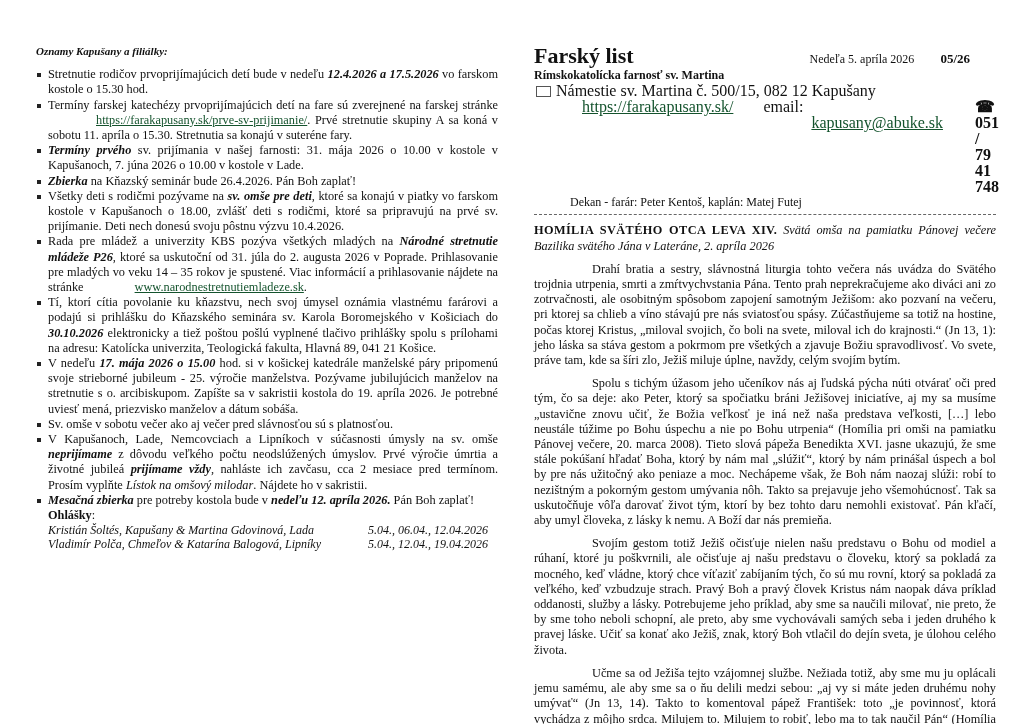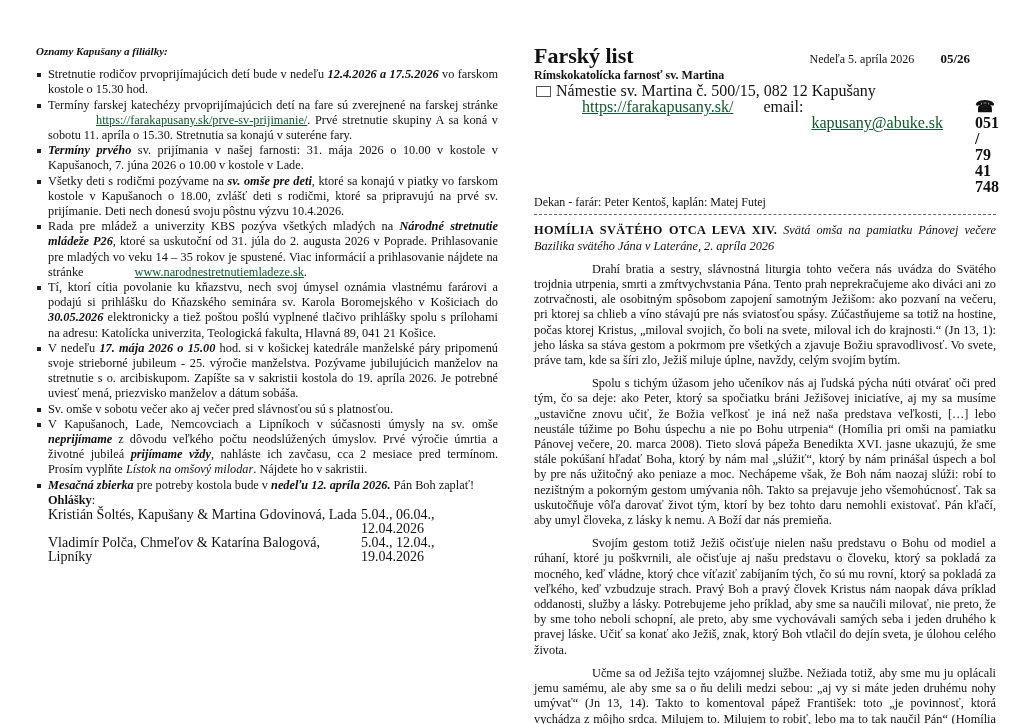--- a/index.html
+++ b/index.html
@@ -12,51 +12,52 @@
   .right { left: 534px; width: 462px; }
   .heading { font-weight: bold; font-style: italic; font-size: 11px; margin: 0 0 8px 0; }
   ul.notices { list-style: none; margin: 0; padding: 0; }
   ul.notices li { position: relative; padding-left: 12px; text-align: justify; margin: 0; }
   ul.notices li::before {
     content: ""; position: absolute; left: 1px; top: 6px; width: 4px; height: 4px; background: #222;
   }
   a, .link { color: #14532d; text-decoration: underline; margin-left: 48px; }
   b { font-weight: bold; font-style: italic; }
   .banns-title { font-weight: bold; padding-left: 12px; }
-  .banns-row { display: flex; font-size: 14px; padding-left: 12px; line-height: 14px; }
+  .banns-row { display: flex; font-style: italic; font-size: 12px; padding-left: 12px; line-height: 14px; }
   .banns-row .names { width: 320px; }
   
   .title-row { display: flex; align-items: baseline; }
   .title { font-weight: bold; font-size: 22px; line-height: 24px; }
   .date { font-size: 12px; margin-left: auto; margin-right: 26px; }
   .issue { font-weight: bold; font-size: 13px; margin-right: 26px; }
   .parish { font-weight: bold; font-size: 12px; }
   .contact { display: flex; font-size: 16px; line-height: 16px; }
   .contact .email { margin-left: 30px; }
   .contact .phone { margin-left: 32px; font-weight: bold; }
-  .clergy { font-size: 12px; }
+  .clergy { font-size: 12px; margin-left: 36px; }
   .sep { border-bottom: 1px dashed #666; margin: 4px 0 8px 0; }
   .hom-title { text-align: justify; }
   .hom-title .caps { font-weight: bold; letter-spacing: 0.4px; }
   .hom-title i { font-style: italic; margin-top: 41px; }
   .para { text-indent: 58px; text-align: justify; margin: 8px 0 0 0; }
   .icon { display: inline-block; font-style: normal; }
 </style>
 </head>
 <body>
 
 <div class="col left">
   <div class="heading">Oznamy Kapušany a filiálky:</div>
   <ul class="notices">
     <li><span>Stretnutie rodičov prvoprijímajúcich detí bude v nedeľu </span><b>12.4.2026 a 17.5.2026</b><span> vo farskom kostole o 15.30 hod.</span></li>
     <li><span>Termíny farskej katechézy prvoprijímajúcich detí na fare sú zverejnené na farskej stránke </span><a>https://farakapusany.sk/prve-sv-prijimanie/</a><span>. Prvé stretnutie skupiny A sa koná v sobotu 11. apríla o 15.30. Stretnutia sa konajú v suteréne fary.</span></li>
     <li><b>Termíny prvého</b><span> sv. prijímania v našej farnosti: 31. mája 2026 o 10.00 v kostole v Kapušanoch, 7. júna 2026 o 10.00 v kostole v Lade.</span></li>
+    <li><b>Zbierka</b><span> na Kňazský seminár bude 26.4.2026. Pán Boh zaplať!</span></li>
     <li><span>Všetky deti s rodičmi pozývame na </span><b>sv. omše pre deti</b><span>, ktoré sa konajú v piatky vo farskom kostole v Kapušanoch o 18.00, zvlášť deti s rodičmi, ktoré sa pripravujú na prvé sv. prijímanie. Deti nech donesú svoju pôstnu výzvu 10.4.2026.</span></li>
     <li><span>Rada pre mládež a univerzity KBS pozýva všetkých mladých na </span><b>Národné stretnutie mládeže P26</b><span>, ktoré sa uskutoční od 31. júla do 2. augusta 2026 v Poprade. Prihlasovanie pre mladých vo veku 14 – 35 rokov je spustené. Viac informácií a prihlasovanie nájdete na stránke </span><a>www.narodnestretnutiemladeze.sk</a><span>.</span></li>
-    <li><span>Tí, ktorí cítia povolanie ku kňazstvu, nech svoj úmysel oznámia vlastnému farárovi a podajú si prihlášku do Kňazského seminára sv. Karola Boromejského v Košiciach do </span><b>30.05.2026</b><span> elektronicky a tiež poštou pošlú vyplnené tlačivo prihlášky spolu s prílohami na adresu: Katolícka univerzita, Teologická fakulta, Hlavná 89, 041 21 Košice.</span></li>
+    <li><span>Tí, ktorí cítia povolanie ku kňazstvu, nech svoj úmysel oznámia vlastnému farárovi a podajú si prihlášku do Kňazského seminára sv. Karola Boromejského v Košiciach do </span><b>30.10.2026</b><span> elektronicky a tiež poštou pošlú vyplnené tlačivo prihlášky spolu s prílohami na adresu: Katolícka univerzita, Teologická fakulta, Hlavná 89, 041 21 Košice.</span></li>
     <li><span>V nedeľu </span><b>17. mája 2026 o 15.00</b><span> hod. si v košickej katedrále manželské páry pripomenú svoje strieborné jubileum - 25. výročie manželstva. Pozývame jubilujúcich manželov na stretnutie s o. arcibiskupom. Zapíšte sa v sakristii kostola do 19. apríla 2026. Je potrebné uviesť mená, priezvisko manželov a dátum sobáša.</span></li>
     <li><span>Sv. omše v sobotu večer ako aj večer pred slávnosťou sú s platnosťou.</span></li>
     <li><span>V Kapušanoch, Lade, Nemcovciach a Lipníkoch v súčasnosti úmysly na sv. omše </span><b>neprijímame</b><span> z dôvodu veľkého počtu neodslúžených úmyslov. Prvé výročie úmrtia a životné jubileá </span><b>prijímame vždy</b><span>, nahláste ich zavčasu, cca 2 mesiace pred termínom.  Prosím vyplňte </span><i>Lístok na omšový milodar</i><span>. Nájdete ho v sakristii.</span></li>
     <li><b>Mesačná zbierka</b><span> pre potreby kostola bude v </span><b>nedeľu 12. apríla 2026.</b><span> Pán Boh zaplať!</span></li>
   </ul>
   <div class="banns-title"><span>Ohlášky</span><span style="font-weight:normal">:</span></div>
   <div class="banns-row">
       <span class="names">Kristián Šoltés, Kapušany  &amp;  Martina Gdovinová, Lada</span>
       <span>5.04., 06.04., 12.04.2026</span>
     </div>

